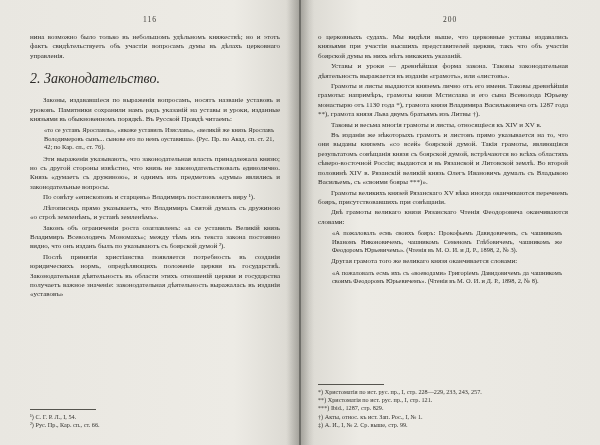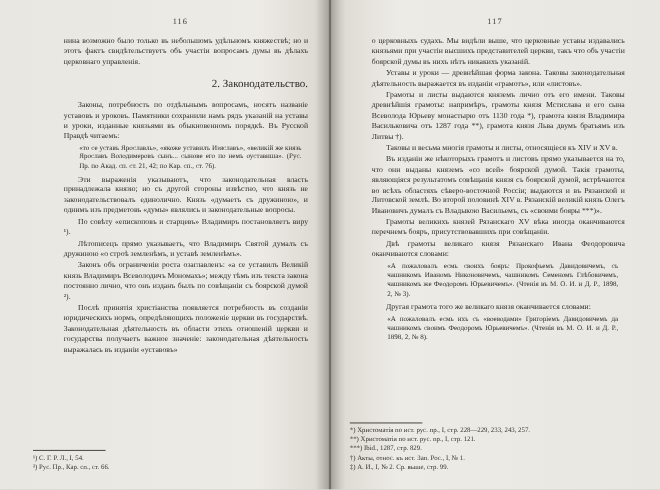--- a/index.html
+++ b/index.html
@@ -23,21 +23,20 @@
     position: absolute; left: 7px; top: 10px; width: 1px; height: 435px;
     background: #7a7972; opacity: .55;
   }
   .page {
     position: absolute; top: 0; height: 445px; width: 300px;
     box-sizing: border-box;
   }
   .page.left {
     left: 0;
     background: linear-gradient(to right, #e9e7e1 0%, #edebe5 78%, #dcdad3 96%, #c6c4bd 100%);
-    padding-left: 28px;
   }
   .page.right {
     left: 300px;
     background: linear-gradient(to left, #e9e7e1 0%, #edebe5 80%, #dcdad3 97%, #c6c4bd 100%);
   }
   .gutter-line {
     position: absolute; left: 299px; top: 0; width: 2px; height: 445px;
     background: #44433f; opacity: .55;
   }
   .gutter-shadow {
@@ -48,33 +47,34 @@
   .page-number {
     text-align: center;
     font-size: 7.5px;
     letter-spacing: 1px;
     color: #3b3a36;
     padding-top: 15px;
     margin-bottom: 9px;
   }
   .text-col { color: #2c2b28; }
   .page.left  .text-col { padding: 0 20px 0 30px; }
-  .page.right .text-col { padding: 0 32px 0 18px; margin-left: 20px; }
+  .page.right .text-col { padding: 0 32px 0 18px; }
   p.para {
     margin: 0 0 1px 0;
     font-size: 7px;
     line-height: 9.4px;
     text-align: justify;
     text-indent: 13px;
   }
   p.para.cont { text-indent: 0; }
   .heading {
-    text-align: right;
+    text-align: left;
+    font-style: italic;
     font-weight: normal;
-    font-size: 10px;
+    font-size: 14px;
     margin: 10px 0 9px 0;
     color: #2c2b28;
   }
   p.quote {
     margin: 2px 6px 3px 14px;
     font-size: 6.4px;
     line-height: 8.4px;
     text-align: justify;
     text-indent: 0;
   }
@@ -101,45 +101,45 @@
 <div class="spread">
 
   <div class="scan-edge-top"></div>
   <div class="scan-edge-left"></div>
 
   <div class="page left">
     <div class="page-number">116</div>
     <div class="text-col">
       <p class="para cont">нина возможно было только въ небольшомъ удѣльномъ княжествѣ; но и этотъ фактъ свидѣтельствуетъ объ участіи вопросамъ думы въ дѣлахъ церковнаго управленія.</p>
       <div class="heading">2. Законодательство.</div>
-      <p class="para">Законы, потребность по отдѣльнымъ вопросамъ, носятъ названіе уставовъ и уроковъ. Памятники сохранили намъ рядъ указаній на уставы и уроки, изданные князьями въ обыкновенномъ порядкѣ. Въ Русской Правдѣ читаемъ:</p>
+      <p class="para">Законы, издававшіеся по выраженія вопросамъ, носятъ названіе уставовъ и уроковъ. Памятники сохранили намъ рядъ указаній на уставы и уроки, изданные князьями въ обыкновенномъ порядкѣ. Въ Русской Правдѣ читаемъ:</p>
       <p class="quote">«то се уставъ Ярославль», «якоже уставилъ Изяславъ», «великій же князь Ярославъ Володимеровъ сынъ... сынове его по немъ оуставиша». (Рус. Пр. по Акад. сп. ст. 21, 42; по Кар. сп., ст. 76).</p>
       <p class="para">Эти выраженія указываютъ, что законодательная власть принадлежала князю; но съ другой стороны извѣстно, что князь не законодательствовалъ единолично. Князь «думаетъ съ дружиною», и однимъ изъ предметовъ «думы» являлись и законодательные вопросы.</p>
       <p class="para">По совѣту «епископовъ и старцевъ» Владимиръ постановляетъ виру ¹).</p>
       <p class="para">Лѣтописецъ прямо указываетъ, что Владимиръ Святой думалъ съ дружиною «о строѣ земленѣмъ, и уставѣ земленѣмъ».</p>
-      <p class="para">Законъ объ ограниченіи роста озаглавленъ: «а се уставилъ Великій князь Владимиръ Всеволодичъ Мономахъ»; между тѣмъ изъ текста закона постоянно лично, что онъ изданъ былъ по совѣщаніи съ боярской думой ²).</p>
+      <p class="para">Законъ объ ограниченіи роста озаглавленъ: «а се уставилъ Великій князь Владимиръ Всеволодичъ Мономахъ»; между тѣмъ изъ текста закона постоянно видно, что онъ изданъ былъ по указываютъ съ боярской думой ²).</p>
       <p class="para">Послѣ принятія христіанства появляется потребность въ созданіи юридическихъ нормъ, опредѣляющихъ положеніе церкви въ государствѣ. Законодательная дѣятельность въ области этихъ отношеній церкви и государства получаетъ важное значеніе: законодательная дѣятельность выражалась въ изданіи «уставовъ»</p>
     </div>
     <div class="footnotes">
       <div class="footnote-rule"></div>
       <div class="footnote">¹) С. Г. Р. Л., I, 54.</div>
       <div class="footnote">²) Рус. Пр., Кар. сп., ст. 66.</div>
     </div>
   </div>
 
   <div class="page right">
-    <div class="page-number">117</div>
+    <div class="page-number">200</div>
     <div class="text-col">
       <p class="para cont">о церковныхъ судахъ. Мы видѣли выше, что церковные уставы издавались князьями при участіи высшихъ представителей церкви, такъ что объ участіи боярской думы въ нихъ нѣтъ никакихъ указаній.</p>
       <p class="para">Уставы и уроки — древнѣйшая форма закона. Таковы законодательная дѣятельность выражается въ изданіи «грамотъ», или «листовъ».</p>
       <p class="para">Грамоты и листы выдаются княземъ лично отъ его имени. Таковы древнѣйшія грамоты: напримѣръ, грамоты князя Мстислава и его сына Всеволода Юрьеву монастырю отъ 1130 года *), грамота князя Владимира Васильковича отъ 1287 года **), грамота князя Льва двумъ братьямъ изъ Литвы †).</p>
       <p class="para">Таковы и весьма многія грамоты и листы, относящіеся къ XIV и XV в.</p>
       <p class="para">Въ изданіи же нѣкоторыхъ грамотъ и листовъ прямо указывается на то, что они выданы княземъ «со всей» боярской думой. Такія грамоты, являющіяся результатомъ совѣщанія князя съ боярской думой, встрѣчаются во всѣхъ областяхъ сѣверо-восточной Россіи; выдаются и въ Рязанской и Литовской землѣ. Во второй половинѣ XIV в. Рязанскій великій князь Олегъ Ивановичъ думалъ съ Владыкою Васильемъ, съ «своими бояры ***)».</p>
       <p class="para">Грамоты великихъ князей Рязанскаго XV вѣка иногда оканчиваются перечнемъ бояръ, присутствовавшихъ при совѣщаніи.</p>
-      <p class="para">Двѣ грамоты великаго князя Рязанскаго Ивана Феодоровича оканчиваются словами:</p>
+      <p class="para">Двѣ грамоты великаго князя Рязанскаго Чтенія Феодоровича оканчиваются словами:</p>
       <p class="quote">«А пожаловалъ есмь своихъ бояръ: Прокофьемъ Давидовичемъ, съ чашникомъ Иваномъ Никоновичемъ, чашникомъ Семеномъ Глѣбовичемъ, чашникомъ же Феодоромъ Юрьевичемъ». (Чтенія въ М. О. И. и Д. Р., 1898, 2, № 3).</p>
       <p class="para">Другая грамота того же великаго князя оканчивается словами:</p>
       <p class="quote">«А пожаловалъ есмь ихъ съ «воеводами» Григоріемъ Давидовичемъ да чашникомъ своимъ Феодоромъ Юрьевичемъ». (Чтенія въ М. О. И. и Д. Р., 1898, 2, № 8).</p>
     </div>
     <div class="footnotes">
       <div class="footnote-rule"></div>
       <div class="footnote">*) Христоматія по ист. рус. пр., I, стр. 228—229, 233, 243, 257.</div>
       <div class="footnote">**) Христоматія по ист. рус. пр., I, стр. 121.</div>
       <div class="footnote">***) Ibid., 1287, стр. 829.</div>
       <div class="footnote">†) Акты, относ. къ ист. Зап. Рос., I, № 1.</div>

